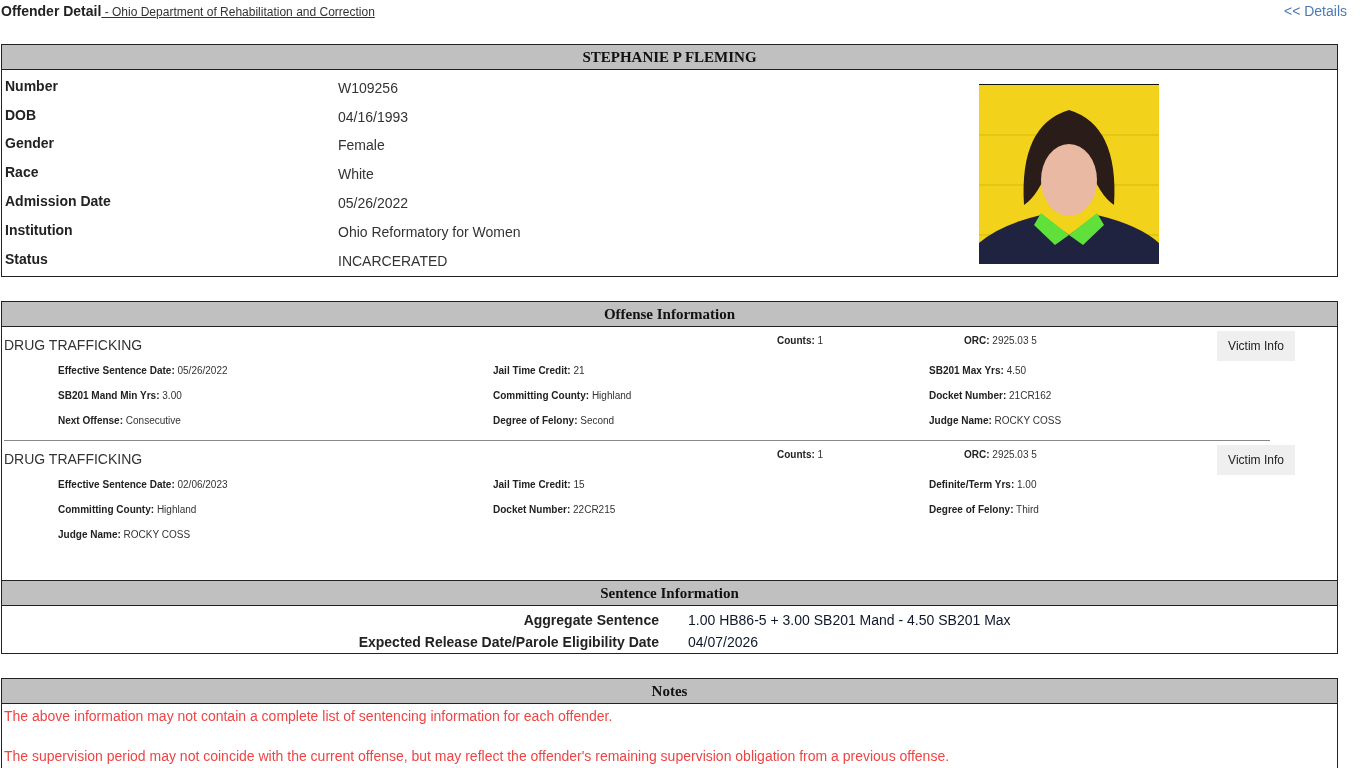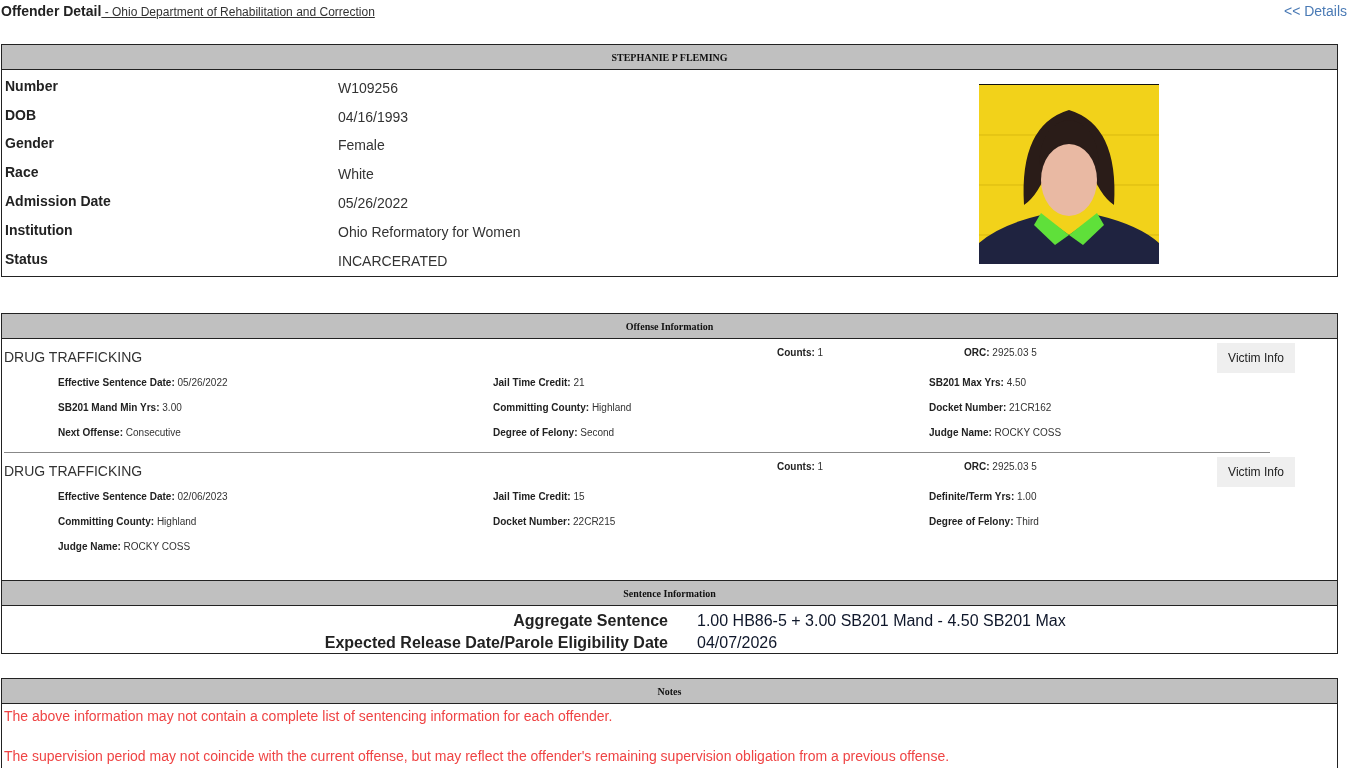--- a/index.html
+++ b/index.html
@@ -9,51 +9,51 @@
     font-family: "Liberation Sans", sans-serif; color: #333333; font-size: 14px;
   }
   .topbar { position: absolute; left: 0; top: 3px; width: 1366px; height: 18px; }
   .topbar .title { position: absolute; left: 1px; top: 0; font-size: 14px; font-weight: bold; color: #222; }
   .topbar .subtitle { font-weight: normal; font-size: 12px; color: #333; text-decoration: underline; }
   .topbar .back-link { position: absolute; right: 19px; top: 0; font-size: 14px; color: #4a7ab5; text-decoration: none; cursor: pointer; }
 
   .panel { position: absolute; left: 1px; width: 1337px; border: 1px solid #222; background: #fff; }
   .panel-header {
     background: #c0c0c0; border-bottom: 1px solid #222; text-align: center;
-    font-family: "Liberation Serif", serif; font-weight: bold; font-size: 10px; color: #111;
+    font-family: "Liberation Serif", serif; font-weight: bold; font-size: 15px; color: #111;
     height: 25px; line-height: 25px;
   }
 
   
   #p-offender { top: 44px; height: 233px; }
   .info-row { position: absolute; left: 3px; height: 20px; font-size: 14px; }
   .info-label { position: absolute; left: 0; font-weight: bold; color: #222; white-space: nowrap; }
   .info-value { position: absolute; left: 333px; color: #333; white-space: nowrap; top: 2px; }
   .photo {
     position: absolute; left: 977px; top: 39px; width: 180px; height: 180px;
     border-top: 1px solid #111; overflow: hidden; background: #f2d21a;
   }
 
   
-  #p-offense { top: 313px; height: 293px; }
+  #p-offense { top: 301px; height: 293px; }
   .off-block { position: absolute; left: 0; width: 1335px; }
   .off-title { position: absolute; left: 2px; font-size: 14px; color: #333; white-space: nowrap; }
   .kv { position: absolute; font-size: 10px; white-space: nowrap; }
   .kv b { color: #222; }
   .kv span { color: #333; }
   .victim-btn {
     position: absolute; left: 1215px; width: 78px; height: 30px; background: #efefef;
     border: none; font-family: "Liberation Sans", sans-serif; font-size: 12px; color: #222; cursor: pointer;
     text-align: center; line-height: 30px; padding: 0;
   }
   .off-sep { position: absolute; left: 2px; width: 1266px; height: 1px; background: #888; }
 
   
   #p-sentence { top: 580px; height: 74px; }
-  .sent-row { position: absolute; left: 13px; width: 1335px; height: 20px; font-size: 16px; }
+  .sent-row { position: absolute; left: 4px; width: 1335px; height: 20px; font-size: 14px; }
   .sent-label { position: absolute; right: 682px; font-weight: bold; color: #222; white-space: nowrap; }
   .sent-value { position: absolute; left: 682px; color: #0f172a; white-space: nowrap; }
 
   
   #p-notes { top: 678px; height: 100px; border-bottom: none; }
   .note { position: absolute; left: 2px; font-size: 14px; color: #ef4444; white-space: nowrap; }
 </style>
 </head>
 <body>
 

